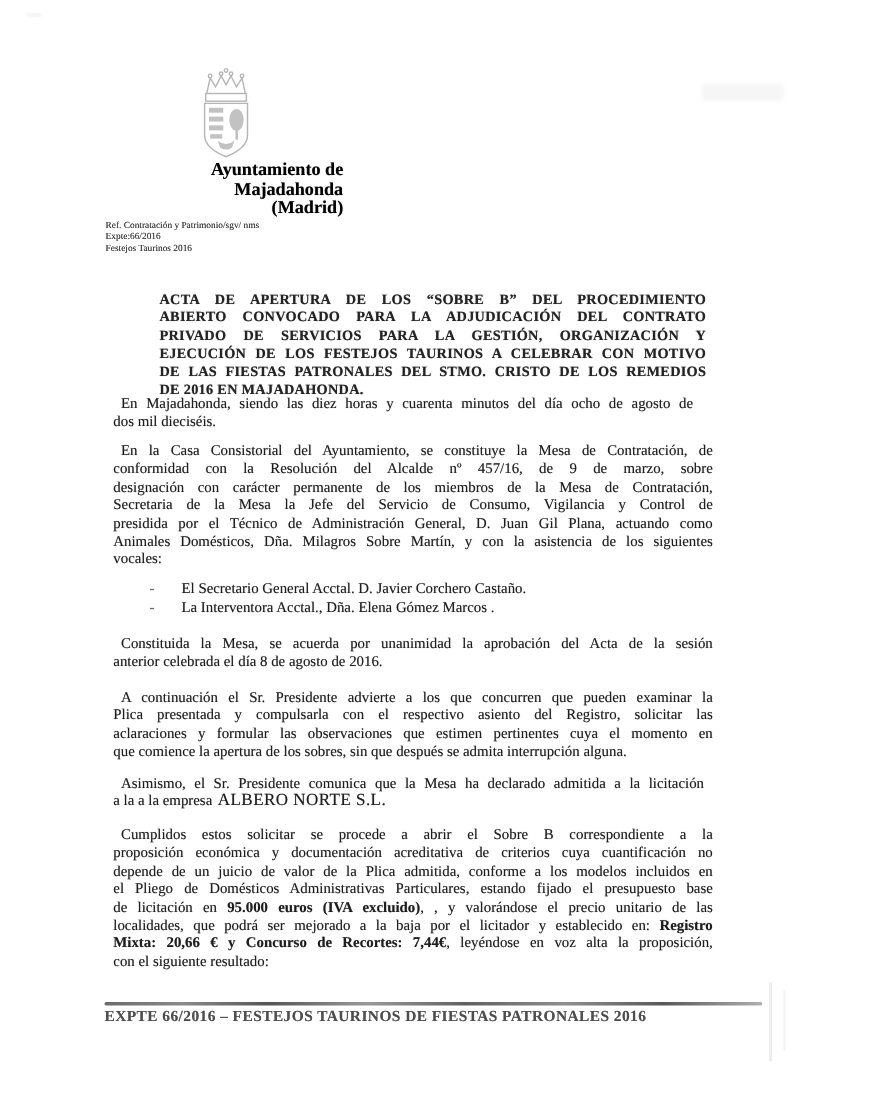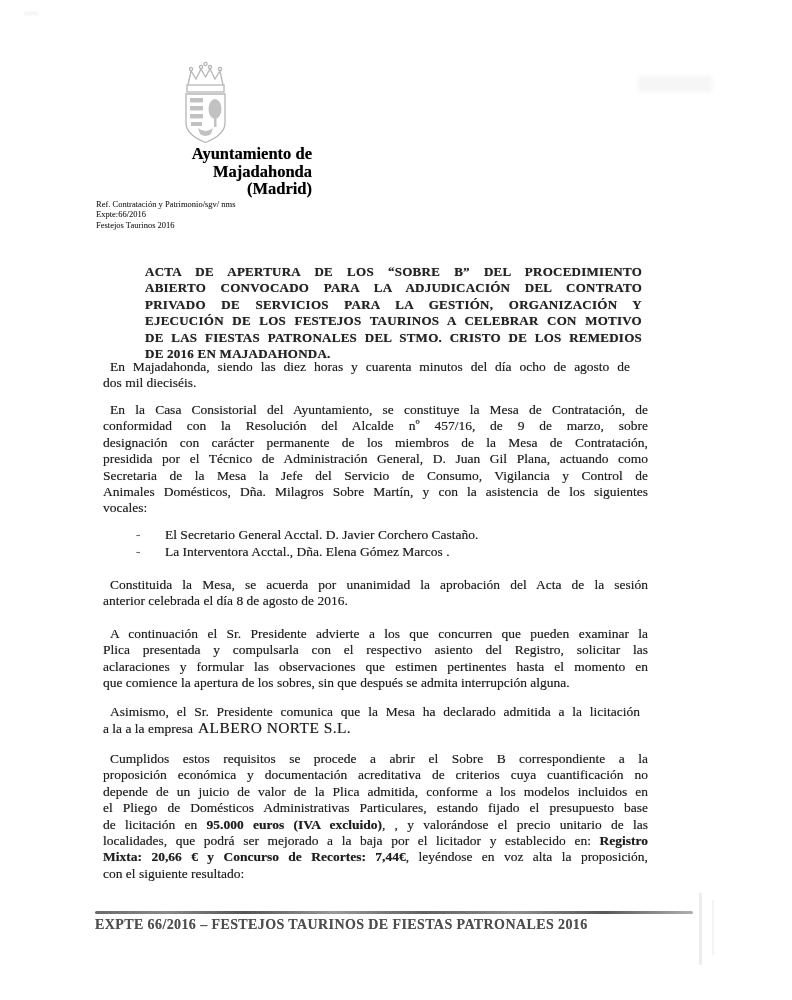--- a/index.html
+++ b/index.html
@@ -126,22 +126,22 @@
 
   <div class="para p1">
     <div class="jl fl">En Majadahonda, siendo las diez horas y cuarenta minutos del día ocho de agosto de</div>
     <div class="last">dos mil dieciséis.</div>
   </div>
 
   <div class="para p2">
     <div class="jl fl">En la Casa Consistorial del Ayuntamiento, se constituye la Mesa de Contratación, de</div>
     <div class="jl">conformidad con la Resolución del Alcalde nº 457/16, de 9 de marzo, sobre</div>
     <div class="jl">designación con carácter permanente de los miembros de la Mesa de Contratación,</div>
+    <div class="jl">Secretaria de la Mesa la Jefe del Servicio de Consumo, Vigilancia y Control de</div>
     <div class="jl">presidida por el Técnico de Administración General, D. Juan Gil Plana, actuando como</div>
-    <div class="jl">Secretaria de la Mesa la Jefe del Servicio de Consumo, Vigilancia y Control de</div>
     <div class="jl">Animales Domésticos, Dña. Milagros Sobre Martín, y con la asistencia de los siguientes</div>
     <div class="last">vocales:</div>
   </div>
 
   <div class="vocales">
     <div class="vrow">
       <span class="vmarker">-</span>
       <span>El Secretario General Acctal. D. Javier Corchero Castaño.</span>
     </div>
     <div class="vrow">
@@ -151,33 +151,33 @@
   </div>
 
   <div class="para p3">
     <div class="jl fl">Constituida la Mesa, se acuerda por unanimidad la aprobación del Acta de la sesión</div>
     <div class="last">anterior celebrada el día 8 de agosto de 2016.</div>
   </div>
 
   <div class="para p4">
     <div class="jl fl">A continuación el Sr. Presidente advierte a los que concurren que pueden examinar la</div>
     <div class="jl">Plica presentada y compulsarla con el respectivo asiento del Registro, solicitar las</div>
-    <div class="jl">aclaraciones y formular las observaciones que estimen pertinentes hasta el momento en</div>
+    <div class="jl">aclaraciones y formular las observaciones que estimen pertinentes cuya el momento en</div>
     <div class="last">que comience la apertura de los sobres, sin que después se admita interrupción alguna.</div>
   </div>
 
   <div class="para p5">
     <div class="jl fl">Asimismo, el Sr. Presidente comunica que la Mesa ha declarado admitida a la licitación</div>
     <div class="last">
       <span>a la a la empresa</span><span class="company">ALBERO NORTE S.L.</span>
     </div>
   </div>
 
   <div class="para p6">
-    <div class="jl fl">Cumplidos estos requisitos se procede a abrir el Sobre B correspondiente a la</div>
+    <div class="jl fl">Cumplidos estos solicitar se procede a abrir el Sobre B correspondiente a la</div>
     <div class="jl">proposición económica y documentación acreditativa de criterios cuya cuantificación no</div>
     <div class="jl">depende de un juicio de valor de la Plica admitida, conforme a los modelos incluidos en</div>
     <div class="jl">el Pliego de Domésticos Administrativas Particulares, estando fijado el presupuesto base</div>
     <div class="jl">
       <span>de licitación en </span><span class="b">95.000 euros (IVA excluido)</span><span>, , y valorándose el precio unitario de las</span>
     </div>
     <div class="jl">
       <span>localidades, que podrá ser mejorado a la baja por el licitador y establecido en: </span><span class="b">Registro</span>
     </div>
     <div class="jl">

